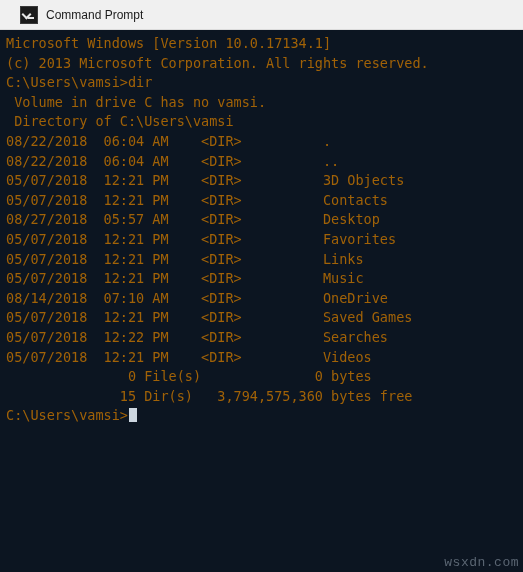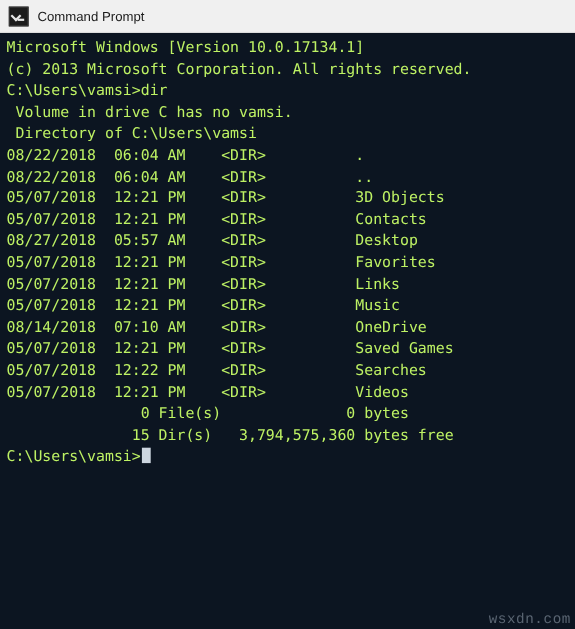--- a/index.html
+++ b/index.html
@@ -14,21 +14,21 @@
     overflow: hidden;
     background: #0c1521;
     font-family: "DejaVu Sans Mono", monospace;
   }
   
   #titlebar {
     height: 30px;
     background: #f0f0f0;
     display: flex;
     align-items: center;
-    padding-left: 8px;
+    padding-left: 20px;
     box-sizing: border-box;
     border-bottom: 1px solid #dcdcdc;
   }
   #titlebar .tb-icon {
     width: 16px;
     height: 16px;
     background: #1b1b1b;
     border: 1px solid #3a3a3a;
     position: relative;
     margin-right: 8px;
@@ -69,21 +69,21 @@
     bottom: 0;
     background: #0c1521;
     padding: 4px 0 0 6px;
     box-sizing: border-box;
     overflow: hidden;
   }
   .line {
     font-family: "DejaVu Sans Mono", monospace;
     font-size: 13.5px;
     line-height: 19.6px;
-    color: #bef264;
+    color: #a16207;
     white-space: pre;
     letter-spacing: 0px;
   }
   .line.blank {
     color: transparent;
   }
   #cursor {
     display: inline-block;
     width: 8px;
     height: 14px;

